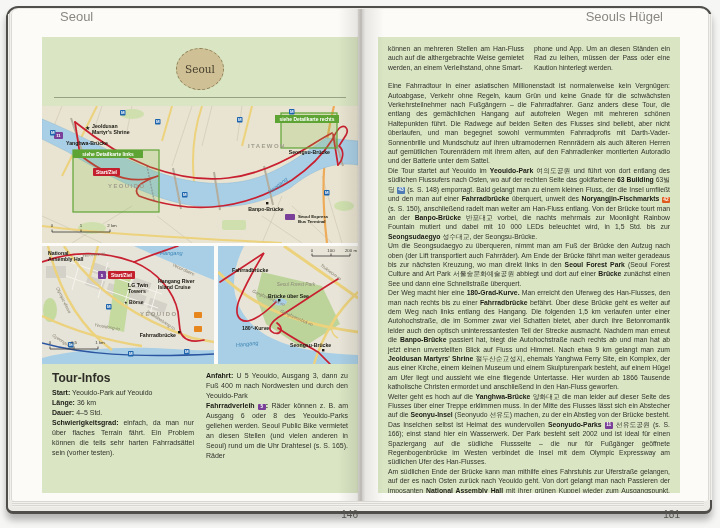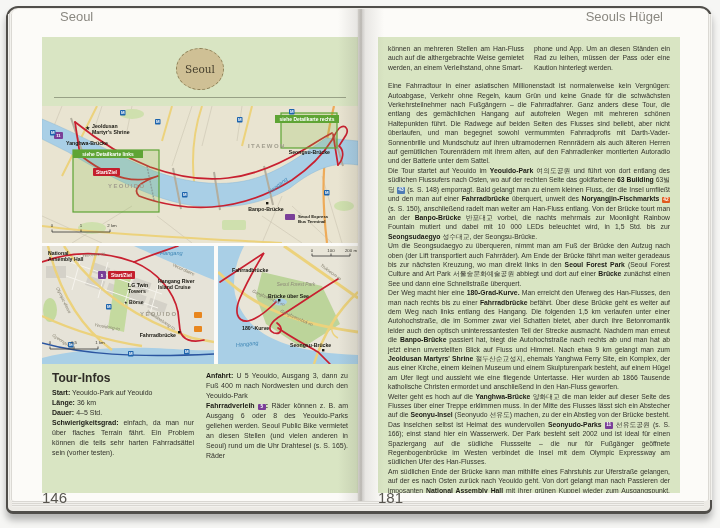--- a/index.html
+++ b/index.html
@@ -18,21 +18,21 @@
   .stack-right{position:absolute;left:707px;top:14px;width:5px;height:486px;
         background:repeating-linear-gradient(90deg,#f2f1ed 0 1px,#dbd9d4 1px 2px);}
   .page{position:absolute;top:9px;width:346px;height:492px;background:#fcfbf8;}
   .page-left{left:12px;border-radius:6px 0 0 3px;}
   .page-right{left:362px;border-radius:0 6px 3px 0;}
   .gutter{position:absolute;left:338px;top:9px;width:46px;height:492px;pointer-events:none;
         background:linear-gradient(90deg,rgba(0,0,0,0) 0%,rgba(60,55,50,.10) 40%,rgba(60,55,50,.28) 50%,rgba(60,55,50,.10) 60%,rgba(0,0,0,0) 100%);}
   .running-head{position:absolute;top:0;font-size:13px;color:#8a8881;}
   .rh-left{left:48px;}
   .rh-right{right:45px;}
-  .page-num{position:absolute;top:480px;font-size:15px;color:#57554f;text-align:left;}
+  .page-num{position:absolute;top:500px;font-size:10px;color:#57554f;text-align:right;}
   .pn-left{left:30px;width:316px;}
   .pn-right{left:16px;width:302px;}
   
   .panel{position:absolute;top:28px;background:#d9e5c3;}
   .panel-left{left:30px;width:316px;height:456px;}
   .panel-right{left:16px;width:302px;height:456px;overflow:hidden;box-sizing:border-box;padding:7px 10px;}
   
   .badge-circle{width:46px;height:40px;margin:11px auto 0 auto;background:#cfc095;
         border:1.6px dashed #8d7f55;border-radius:50%;display:flex;align-items:center;justify-content:center;}
   .badge-circle span{font-family:"DejaVu Serif",serif;font-size:10.5px;color:#453e2c;}

